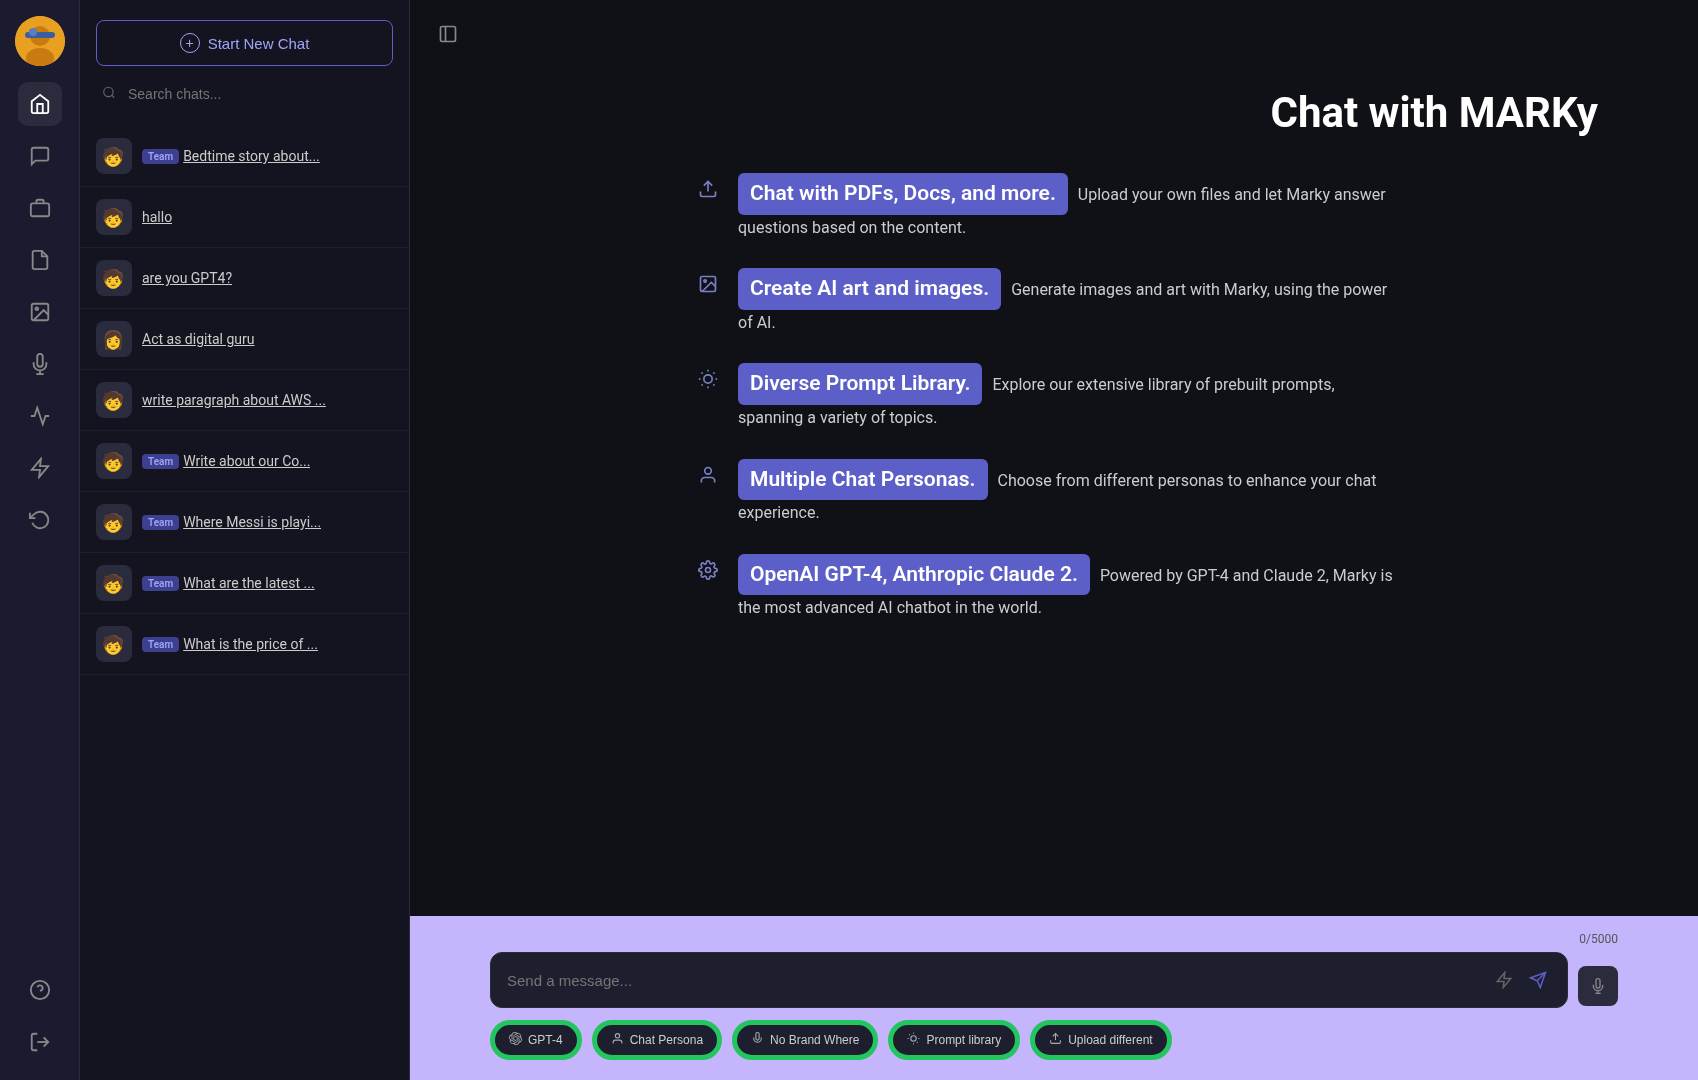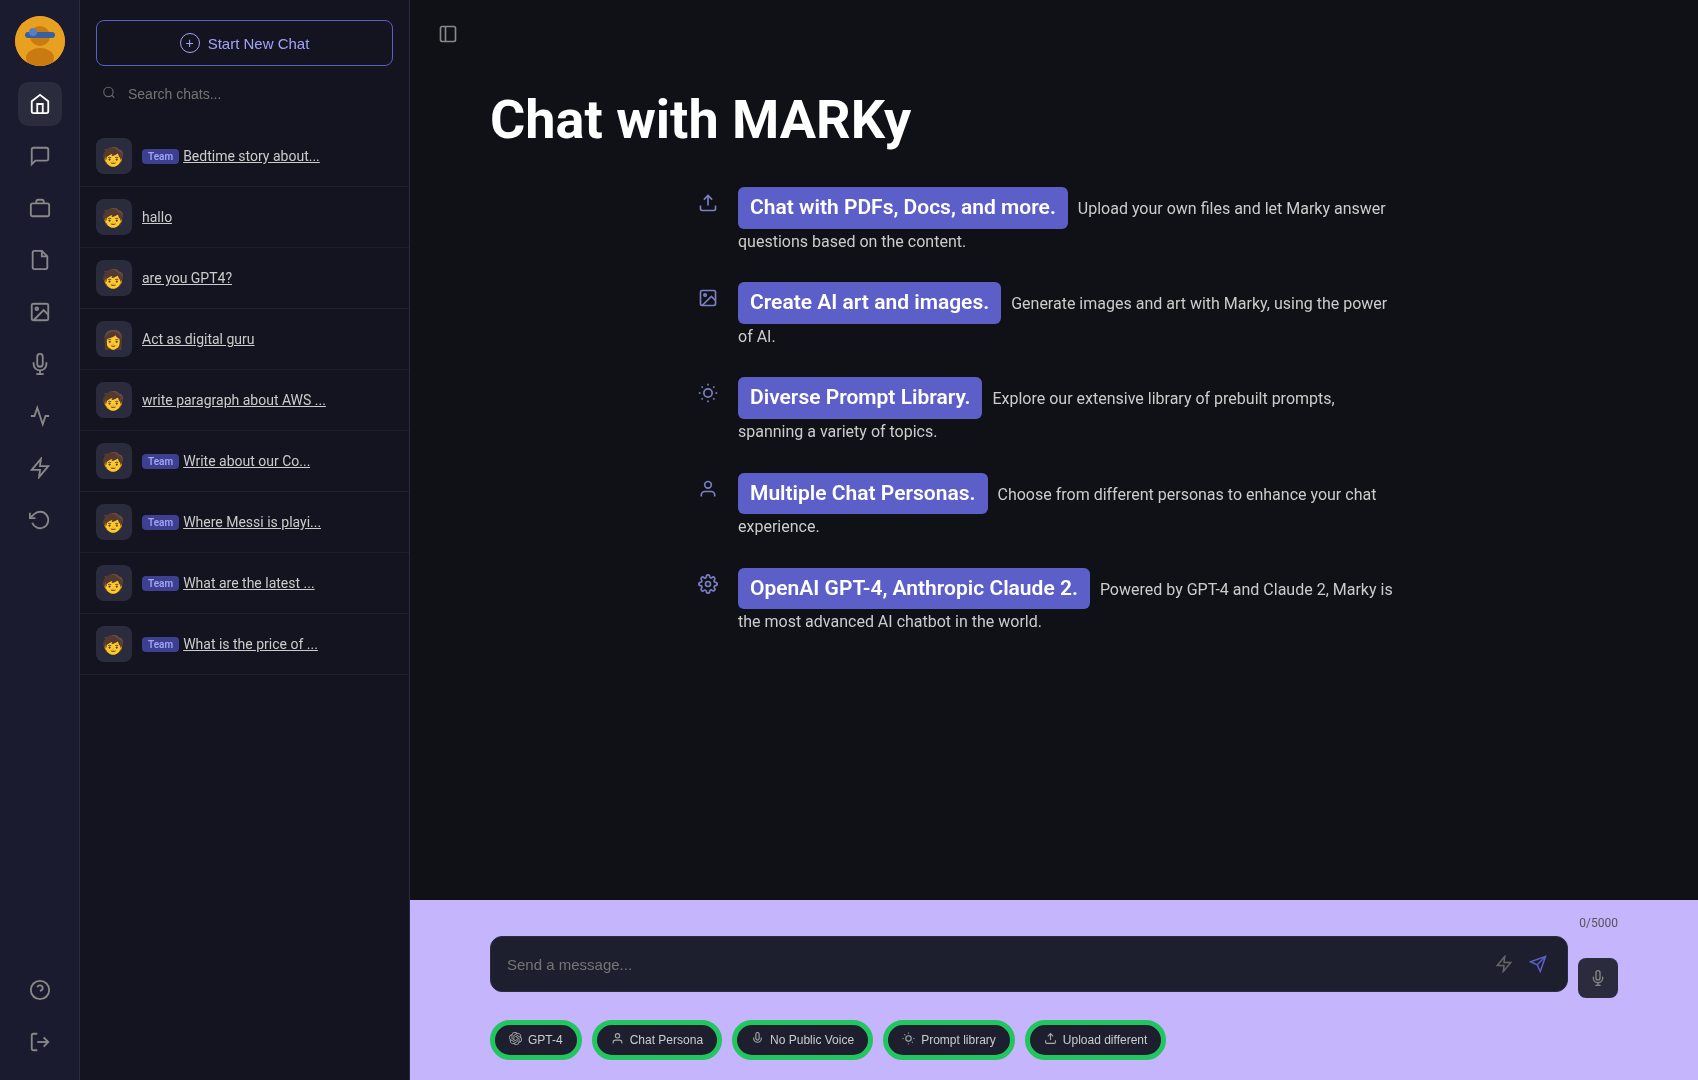--- a/index.html
+++ b/index.html
@@ -181,25 +181,25 @@
     }
 
     .main-content {
       flex: 1;
       overflow-y: auto;
       padding: 20px 100px 20px 80px;
       display: flex;
       flex-direction: column;
     }
     .chat-title-heading {
-      font-size: 54px;
+      font-size: 42px;
       font-weight: 700;
       color: #fff;
       margin-bottom: 36px;
-      text-align: left;
+      text-align: right;
     }
     .feature-list {
       display: flex;
       flex-direction: column;
       gap: 28px;
       max-width: 700px;
       margin: 0 auto;
       width: 100%;
     }
     .feature-item {
@@ -242,21 +242,21 @@
       color: #555;
       margin-bottom: 6px;
     }
     .input-box-wrapper {
       background: #1e1f2e;
       border-radius: 12px;
       padding: 14px 16px;
       display: flex;
       align-items: center;
       gap: 12px;
-      margin-bottom: 28px;
+      margin-bottom: 12px;
       border: 1px solid #2a2b3d;
     }
     .input-box-wrapper input {
       flex: 1;
       background: transparent;
       border: none;
       color: #888;
       font-size: 15px;
       outline: none;
     }
@@ -601,21 +601,21 @@
               <path d="M20 21v-2a4 4 0 00-4-4H8a4 4 0 00-4 4v2"></path>
               <circle cx="12" cy="7" r="4"></circle>
             </svg></span>
     <span>Chat Persona</span>
   </button>
         <button class="bottom-btn">
     <span class="btn-icon"><svg width="13" height="13" viewBox="0 0 24 24" fill="none" stroke="currentColor" stroke-width="2">
               <path d="M12 1a3 3 0 00-3 3v8a3 3 0 006 0V4a3 3 0 00-3-3z"></path>
               <path d="M19 10v2a7 7 0 01-14 0v-2"></path>
             </svg></span>
-    <span>No Public Voice</span>
+    <span>No Brand Where</span>
   </button>
         <button class="bottom-btn">
     <span class="btn-icon"><svg width="13" height="13" viewBox="0 0 24 24" fill="none" stroke="currentColor" stroke-width="2">
               <circle cx="12" cy="12" r="5"></circle>
               <line x1="12" y1="1" x2="12" y2="3"></line>
               <line x1="12" y1="21" x2="12" y2="23"></line>
               <line x1="4.22" y1="4.22" x2="5.64" y2="5.64"></line>
               <line x1="18.36" y1="18.36" x2="19.78" y2="19.78"></line>
               <line x1="1" y1="12" x2="3" y2="12"></line>
               <line x1="21" y1="12" x2="23" y2="12"></line>

